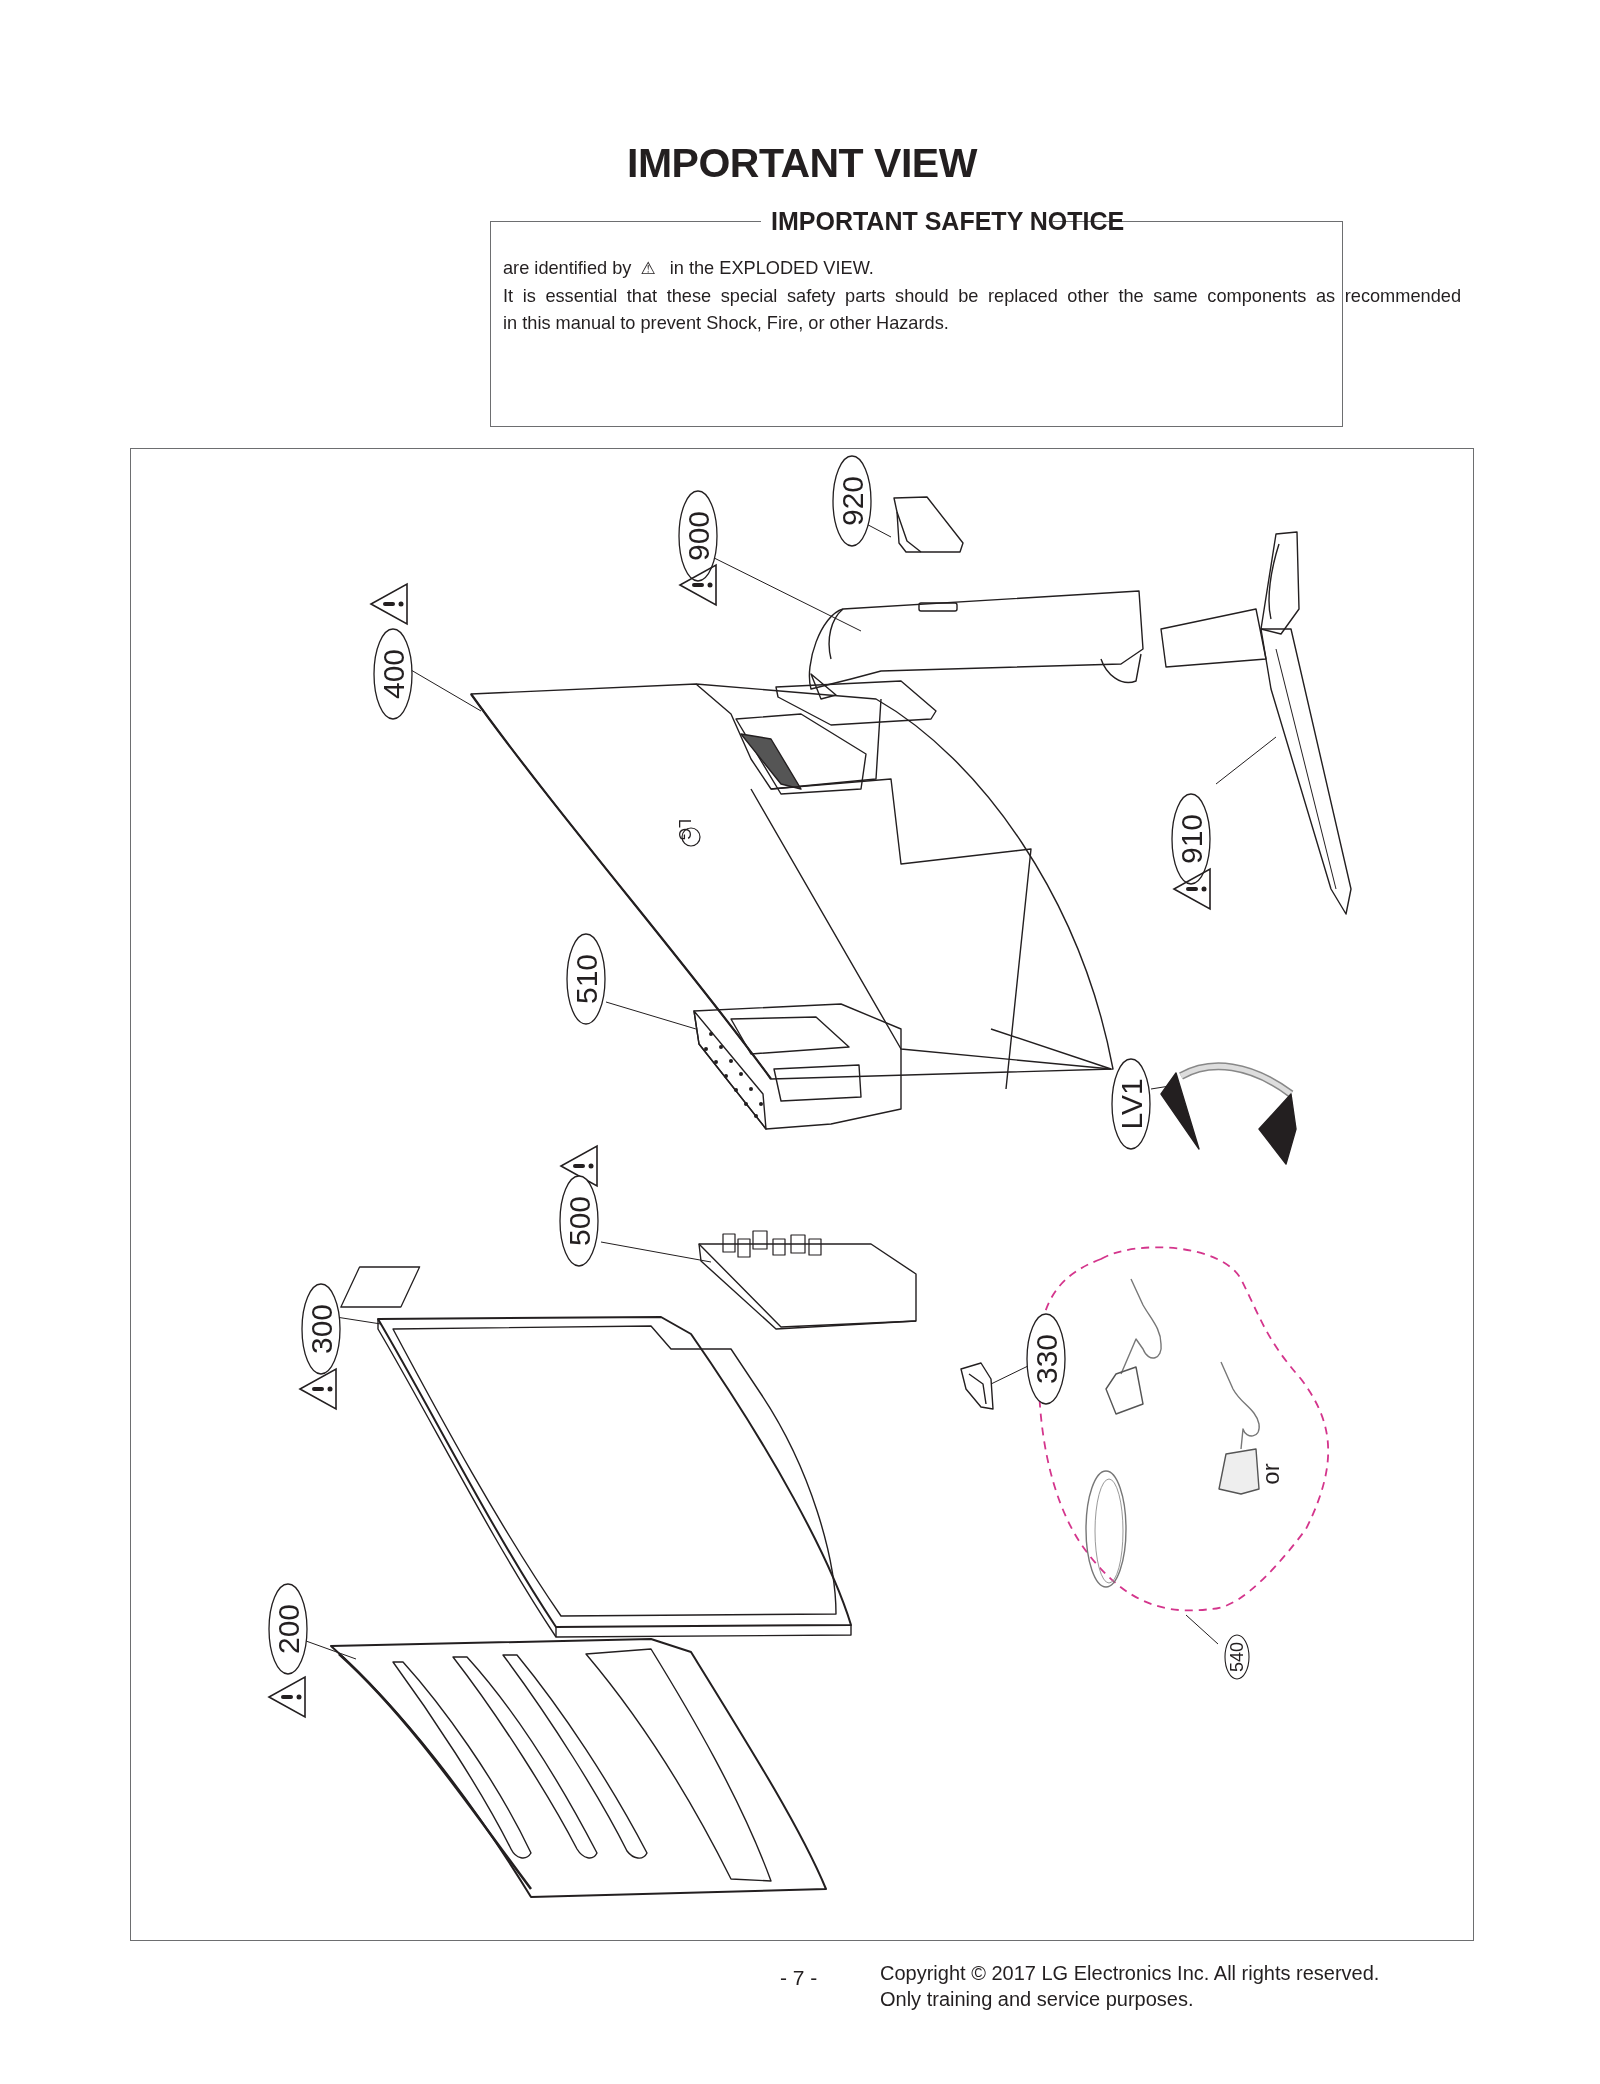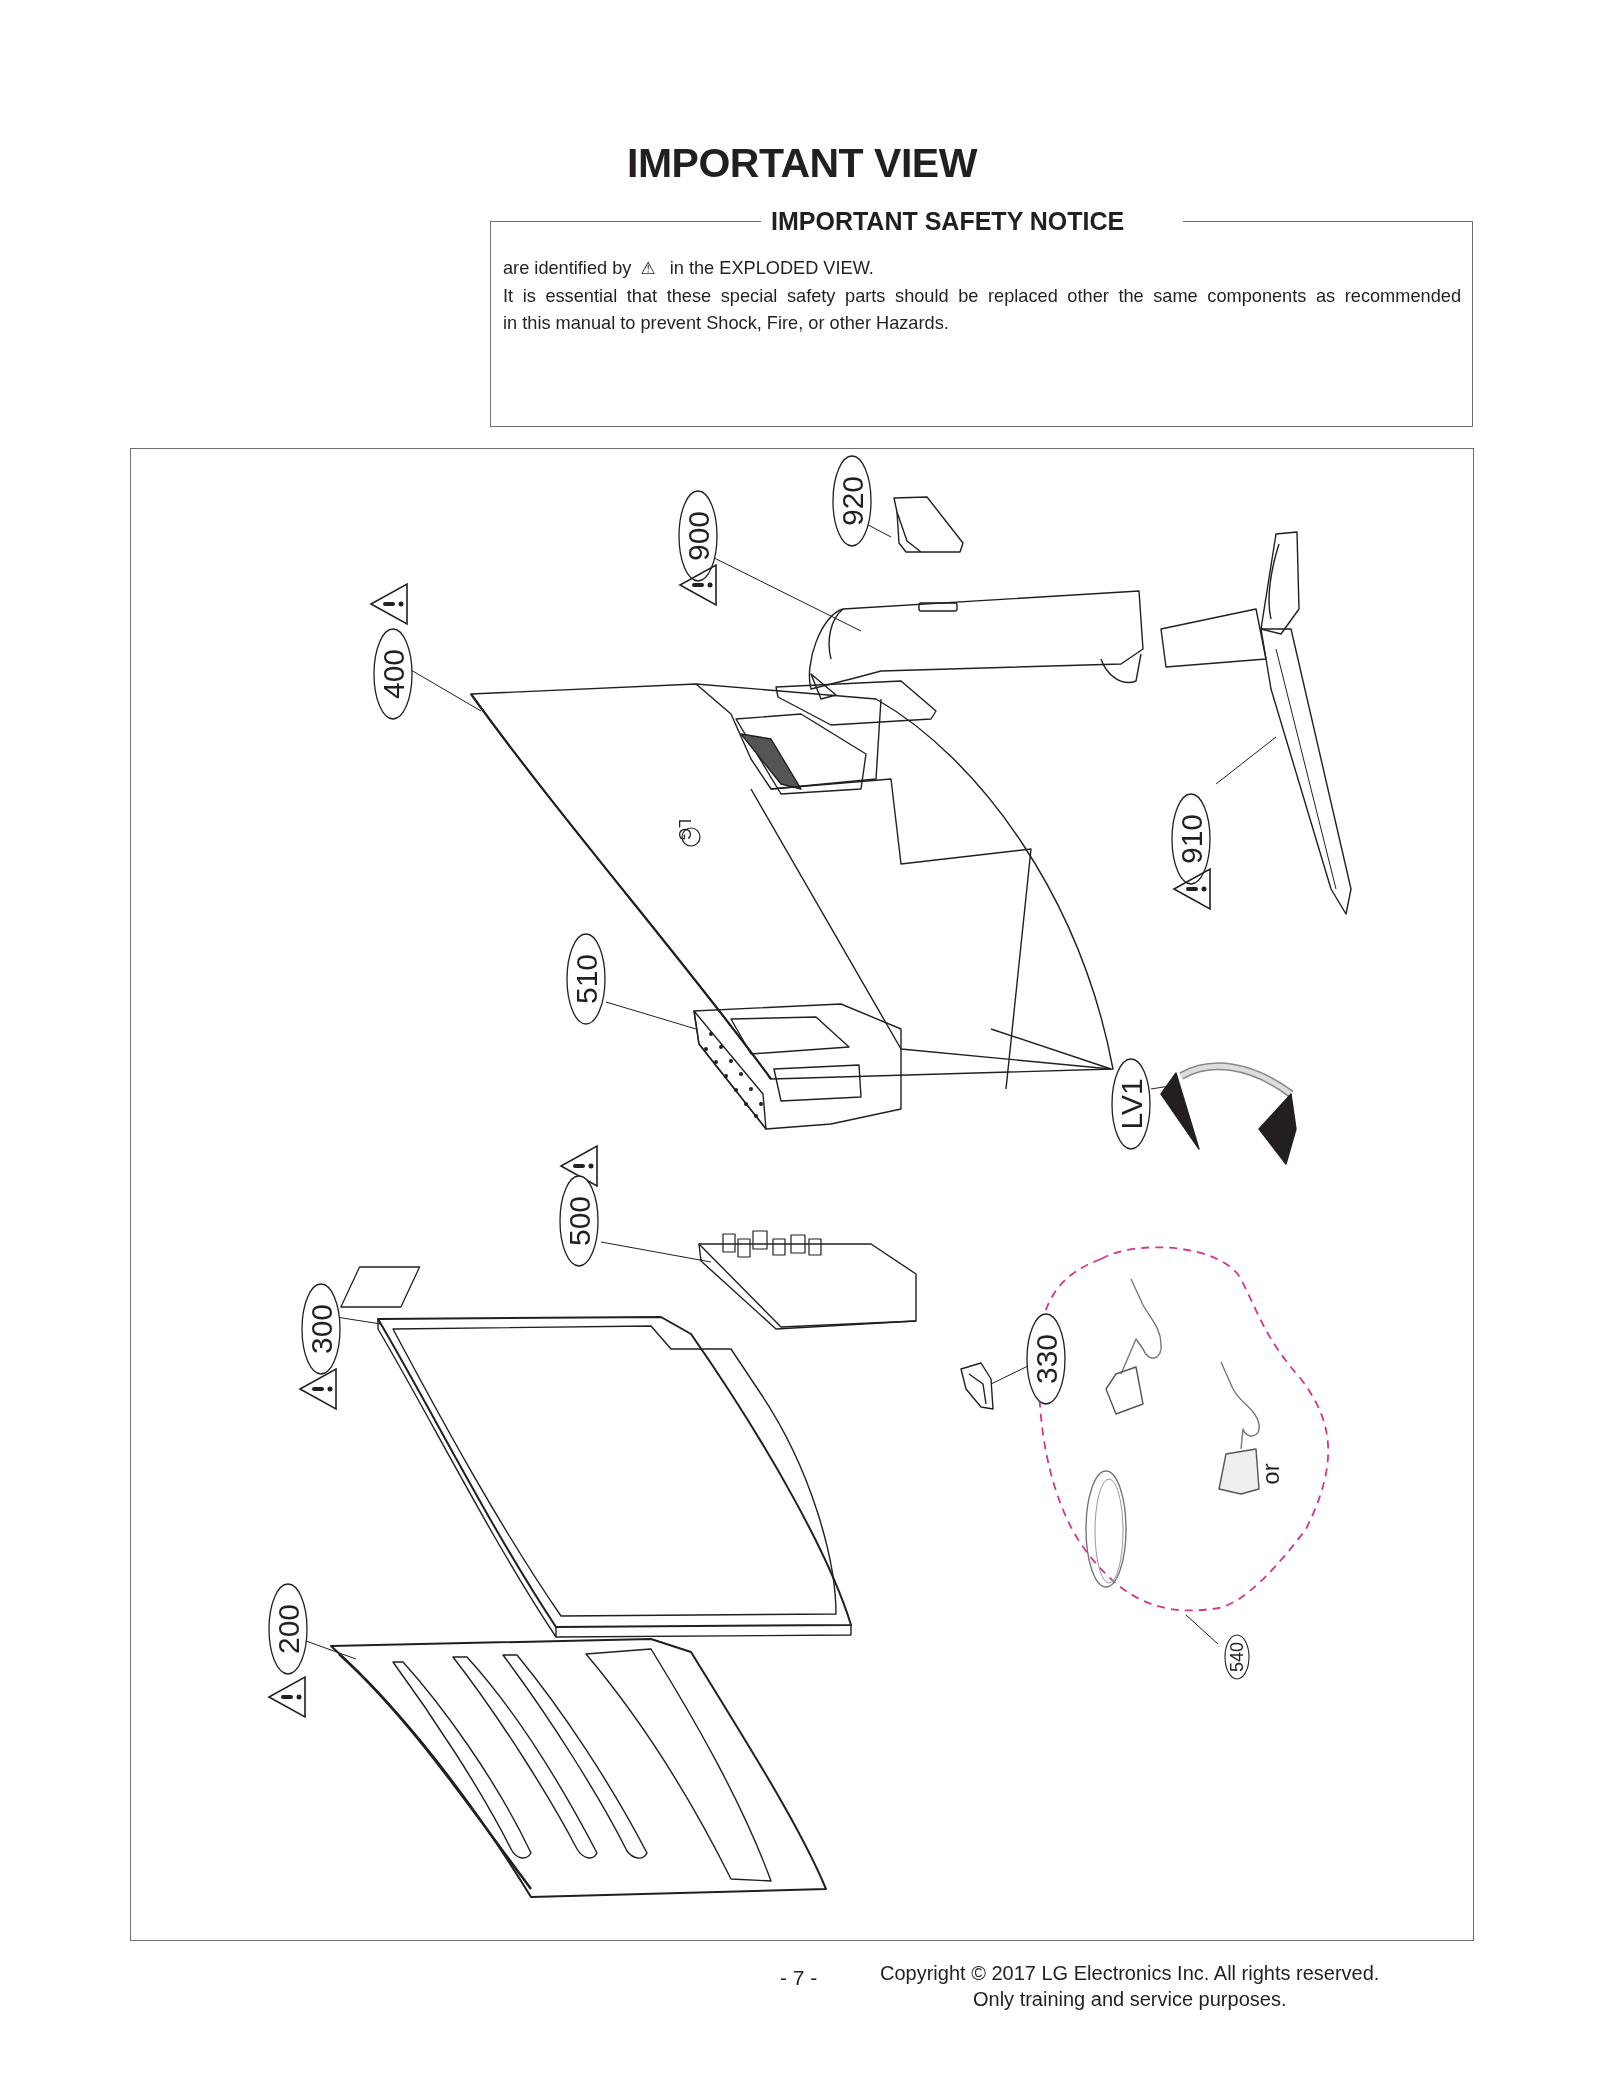--- a/index.html
+++ b/index.html
@@ -1,35 +1,35 @@
 <!DOCTYPE html>
 <html><head>
 <meta charset="utf-8">
 <style>
   html, body { margin:0; padding:0; background:#ffffff; }
   body { width:1600px; height:2084px; position:relative; overflow:hidden;
          font-family:"Liberation Sans", sans-serif; color:#231f20; }
   .title { position:absolute; left:627px; top:140px; font-size:41px; font-weight:bold;
            letter-spacing:-0.5px; color:#231f20; margin:0; }
-  .notice { position:absolute; left:490px; top:221px; width:983px; height:206px;
+  .notice { position:absolute; left:490px; top:221px; width:853px; height:206px;
             border:1.5px solid #6d6e70; border-top:none; box-sizing:border-box; }
   .notice-top-left { position:absolute; left:-1px; top:0; width:271px; border-top:1.5px solid #6d6e70; }
   .notice-top-right { position:absolute; right:-1px; top:0; width:290px; border-top:1.5px solid #6d6e70; }
   .notice-title { position:absolute; left:280px; top:-14px; font-size:25px; font-weight:bold;
                   color:#231f20; white-space:nowrap; }
   .notice-body { position:absolute; left:12px; top:34px; width:958px; font-size:18.2px;
                  line-height:27.5px; color:#231f20; text-align:justify; }
   .notice-body p { margin:0; }
   .notice-body p.just { text-align:justify; text-align-last:justify; }
   .warn-inline { display:inline-block; font-size:17px; margin:0 14px 0 4px; }
   .frame { position:absolute; left:130px; top:448px; width:1344px; height:1493px;
            border:1.5px solid #6d6e70; box-sizing:border-box; }
   .frame svg { position:absolute; left:0; top:0; }
   .footer-page { position:absolute; left:780px; top:1966px; font-size:21px; color:#231f20; }
-  .footer-copy { position:absolute; left:880px; top:1960px; font-size:20px; line-height:26px; color:#231f20;text-align:center; }
+  .footer-copy { position:absolute; left:880px; top:1960px; font-size:20px; line-height:26px; color:#231f20; }
   .label-text { font-family:"Liberation Sans", sans-serif; }
 </style>
 </head>
 <body>
 
 <h1 class="title">IMPORTANT VIEW</h1>
 
 <div class="notice">
   <div class="notice-top-left"></div>
   <div class="notice-top-right"></div>

